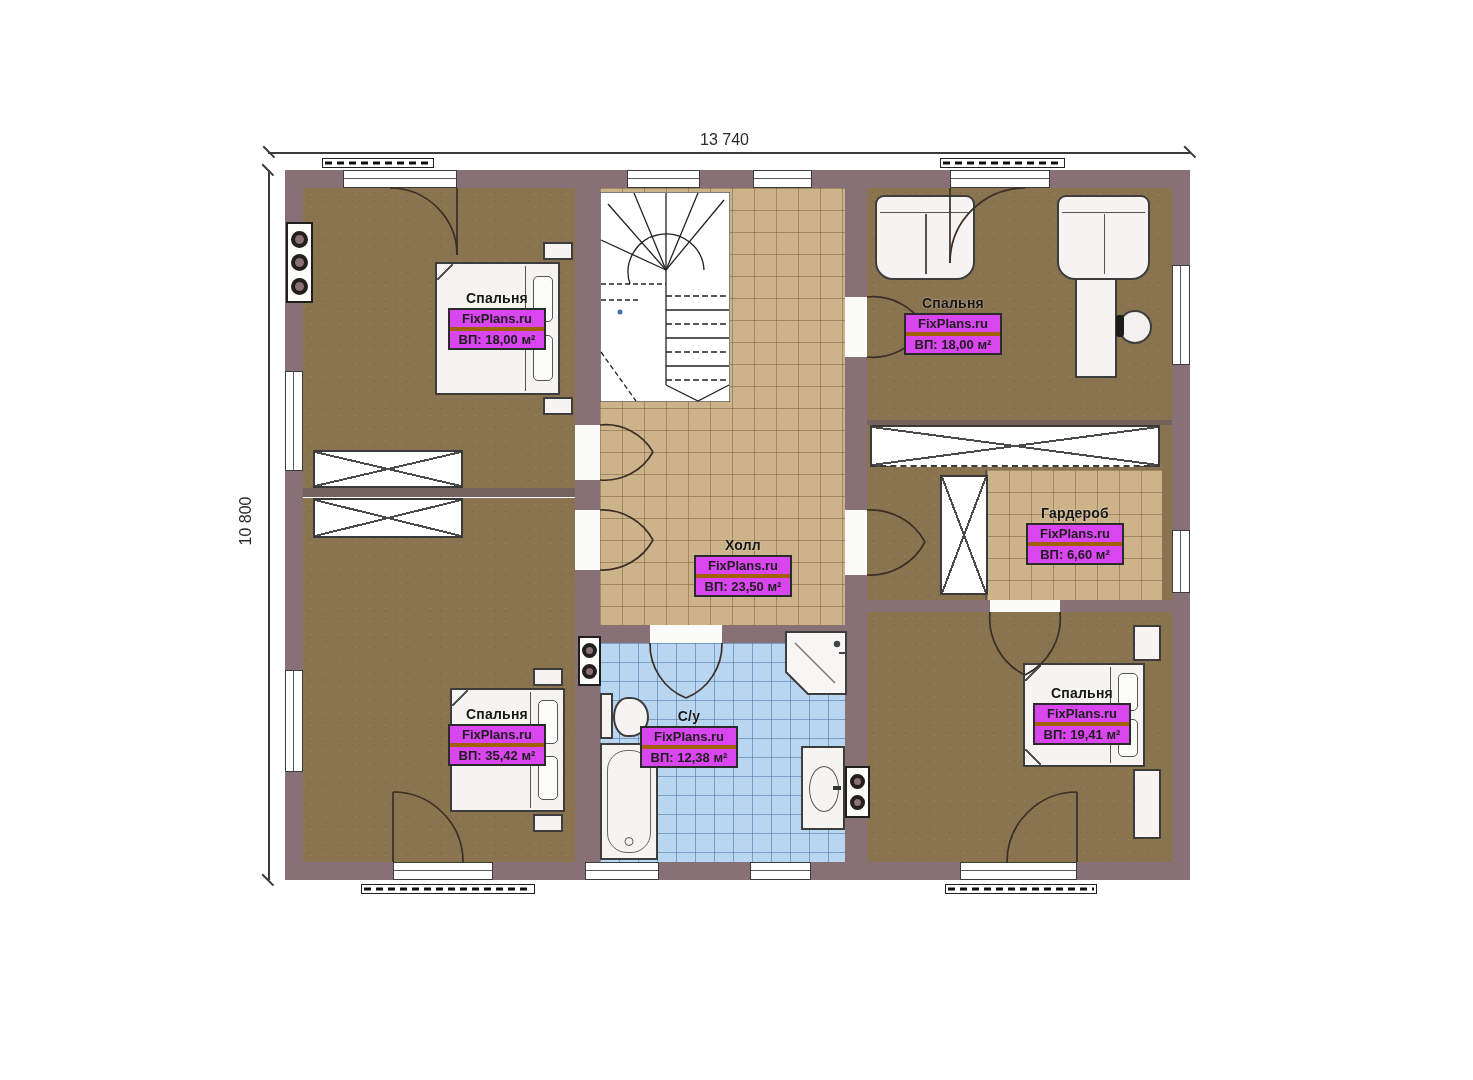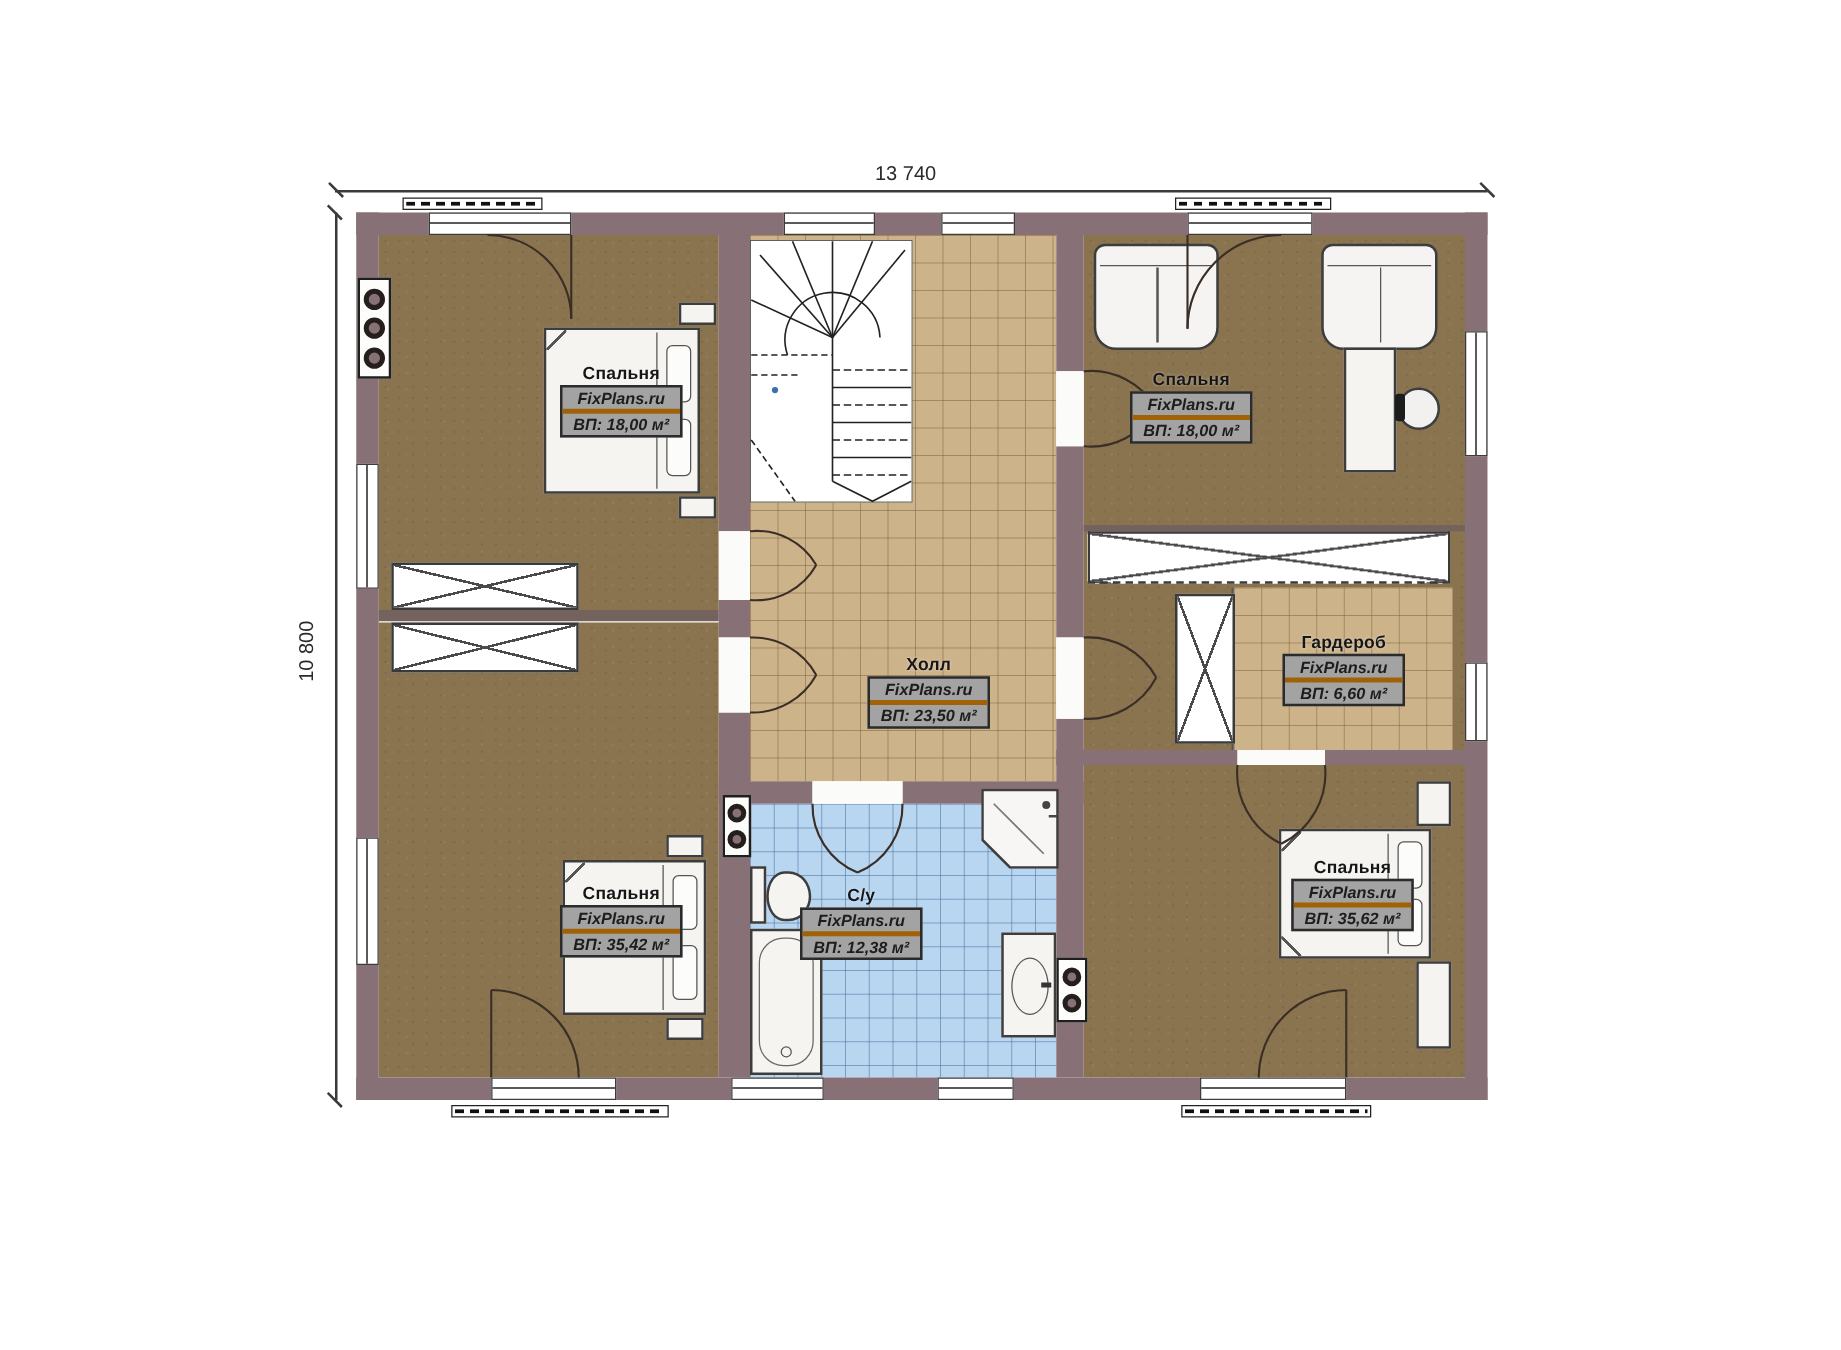--- a/index.html
+++ b/index.html
@@ -43,21 +43,21 @@
   .sofa::after{content:"";position:absolute;left:50%;top:17px;bottom:4px;width:1.5px;background:#555;}
   .chair{position:absolute;width:34px;height:34px;border-radius:50%;background:#f2f1ef;border:2px solid #3d3d3d;box-sizing:border-box;z-index:5;}
   .chair::before{content:"";position:absolute;left:-4px;top:3px;width:8px;height:22px;background:#1c1c1c;border-radius:3px;}
   .vent{position:absolute;background:#fdfdfc;border:2px solid #1f1f1f;display:flex;flex-direction:column;
     align-items:center;justify-content:space-evenly;box-sizing:border-box;z-index:4;}
   .vent i{display:block;border-radius:50%;background:#877176;box-sizing:border-box;border:4.5px solid #241e1d;}
   .vent.v3 i{width:17px;height:17px;}
   .vent.v2 i{width:15px;height:15px;}
   .room-label{position:absolute;transform:translate(-50%,-50%);display:flex;flex-direction:column;align-items:center;z-index:7;}
   .room-name{font-weight:bold;font-size:14px;color:#161616;margin-bottom:2px;letter-spacing:.2px;text-shadow:0 0 2px rgba(255,255,255,.6);}
-  .label-card{border:2px solid #2b2b2b;background:#a3a3a3;text-align:center;min-width:94px;font-style:italic;}
+  .label-card{border:2px solid #2b2b2b;background:#d946ef;text-align:center;min-width:94px;}
   .label-card .row{padding:1px 7px;font-size:13px;font-weight:bold;color:#1d1d1d;white-space:nowrap;}
   .label-card .row + .row{border-top:4px solid #a16207;}
   .dim-line{position:absolute;background:#3a3a3a;z-index:0;}
   .dim-tick{position:absolute;width:16px;height:1.6px;background:#3a3a3a;transform:rotate(45deg);z-index:0;}
   .dim-text{position:absolute;font-size:16px;color:#2a2a2a;z-index:0;}
   svg.overlay{position:absolute;left:0;top:0;z-index:6;pointer-events:none;}
   .bath-inner{position:absolute;border:1.5px solid #666;border-radius:20px;background:transparent;box-sizing:border-box;}
 </style>
 </head>
 <body>
@@ -257,21 +257,21 @@
     </div>
 
     <div class="room-label" style="left:668px;top:155px;">
       <div class="room-name">Спальня</div>
       <div class="label-card">
         <div class="row">FixPlans.ru</div>
         <div class="row">ВП: 18,00 м²</div>
       </div>
     </div>
 
-    <div class="room-label" style="left:440px;top:383px;padding-left:36px;">
+    <div class="room-label" style="left:440px;top:397px;padding-left:36px;">
       <div class="room-name">Холл</div>
       <div class="label-card">
         <div class="row">FixPlans.ru</div>
         <div class="row">ВП: 23,50 м²</div>
       </div>
     </div>
 
     <div class="room-label" style="left:790px;top:365px;">
       <div class="room-name">Гардероб</div>
       <div class="label-card">
@@ -293,18 +293,18 @@
       <div class="label-card">
         <div class="row">FixPlans.ru</div>
         <div class="row">ВП: 12,38 м²</div>
       </div>
     </div>
 
     <div class="room-label" style="left:797px;top:545px;">
       <div class="room-name">Спальня</div>
       <div class="label-card">
         <div class="row">FixPlans.ru</div>
-        <div class="row">ВП: 35,62 м²</div>
+        <div class="row">ВП: 19,41 м²</div>
       </div>
     </div>
 
   </div>
 </div>
 
 </body></html>

